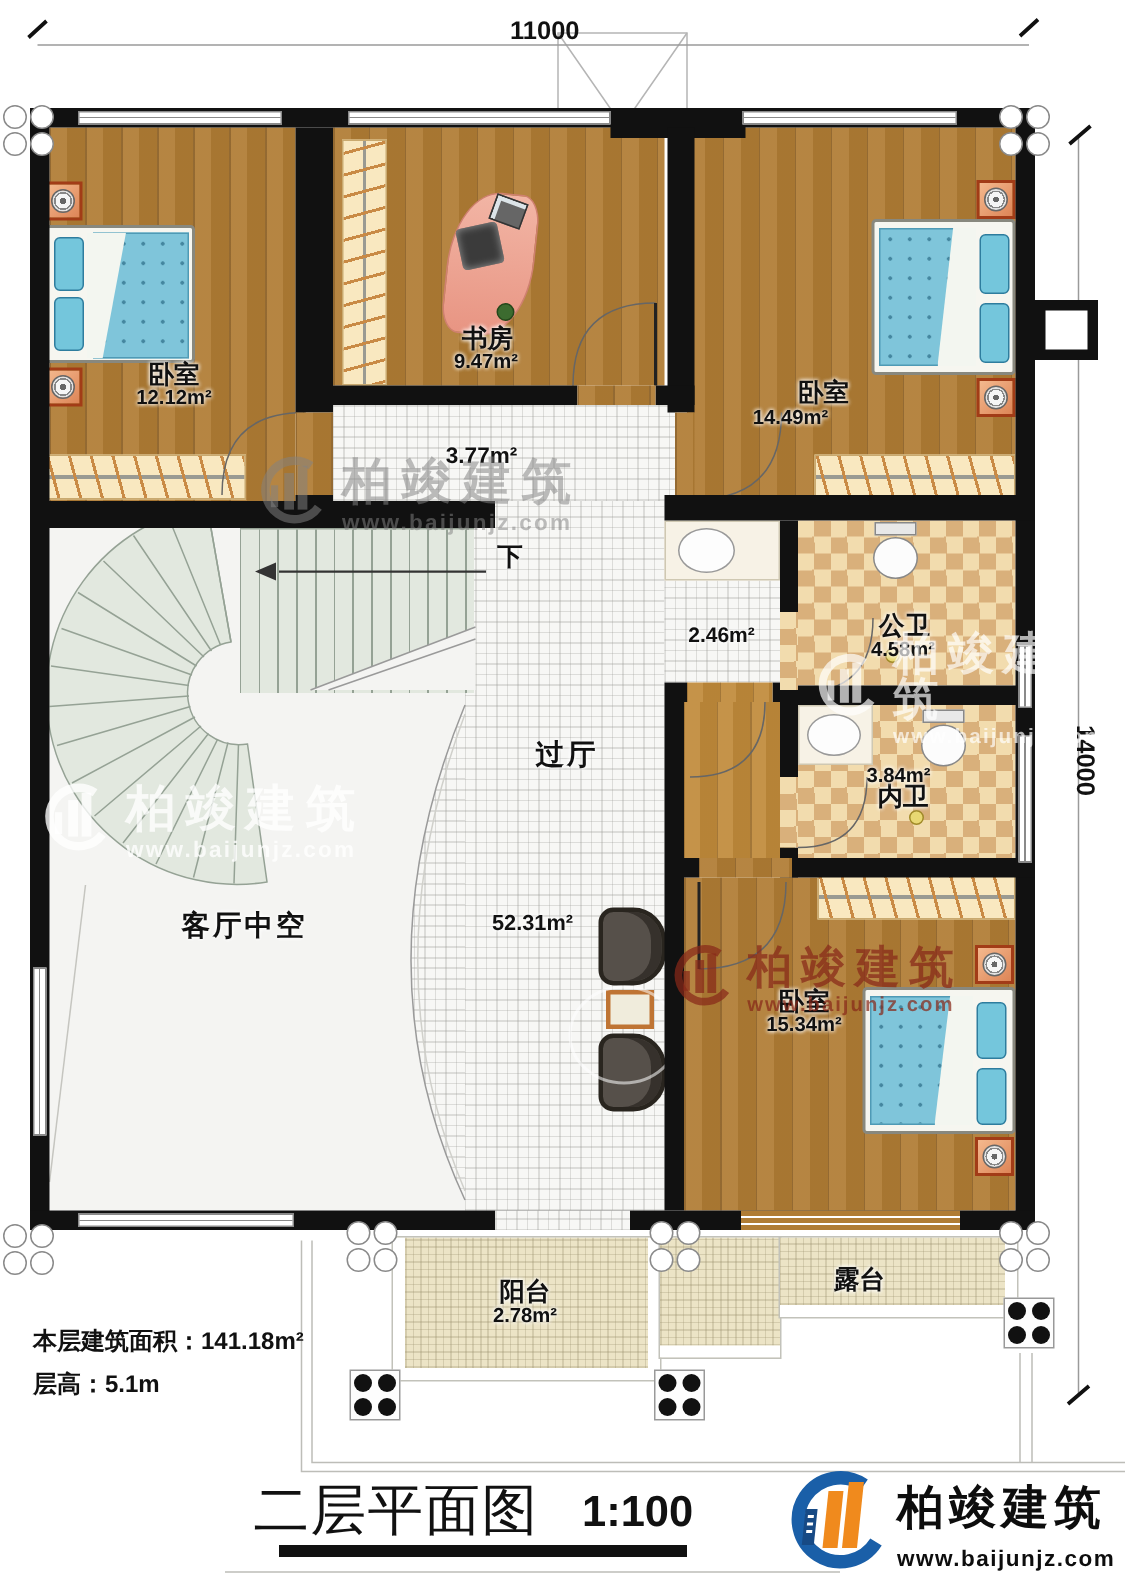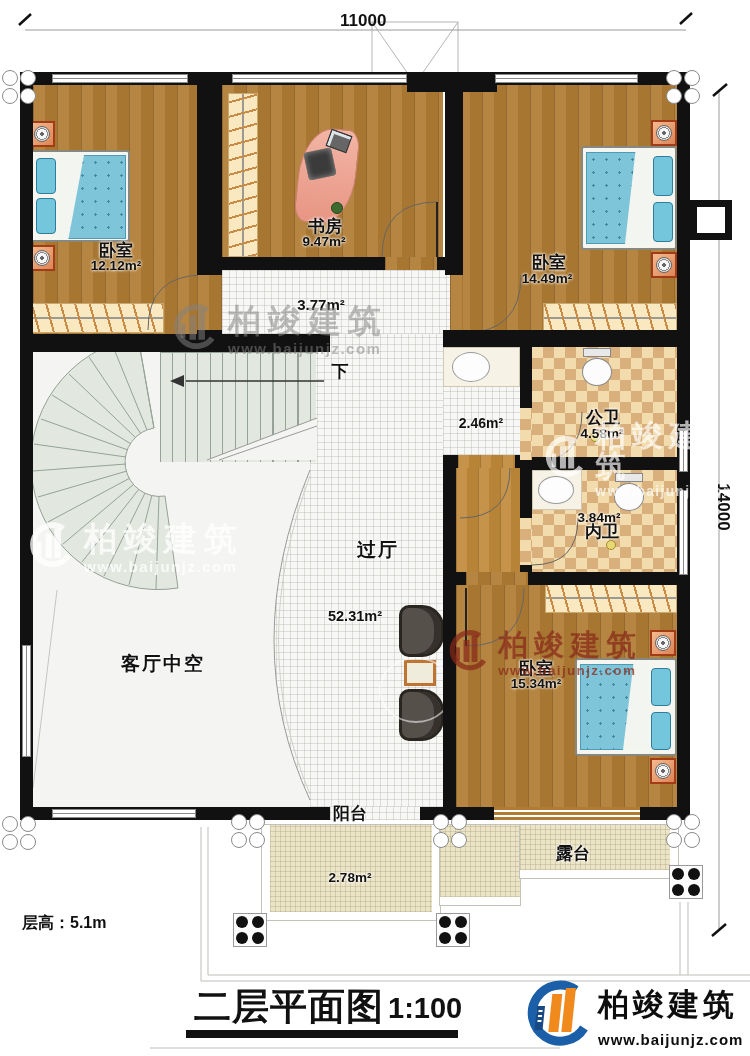--- a/index.html
+++ b/index.html
@@ -15,21 +15,21 @@
   .balc{background:#ece4c6;background-image:repeating-linear-gradient(0deg,rgba(150,140,105,.28) 0 1px,transparent 1px 5px),repeating-linear-gradient(90deg,rgba(150,140,105,.28) 0 1px,transparent 1px 5px);border:0 solid #fff;outline:1px solid #c2c2ba;}
   .void{background:#f4f4f2;}
   .vanity{background:#f7f2e6;border:1px solid #cfc8b2;}
   .stairband{background:#e2e8df;background-image:repeating-linear-gradient(90deg,#95a295 0 1px,transparent 1px 12.5px);border-top:1px solid #95a295;}
   .win{position:absolute;background:#fff;border:1px solid #8a8a8a;}
   .win.h{background-image:linear-gradient(180deg,transparent calc(50% - .5px),#8a8a8a calc(50% - .5px) calc(50% + .5px),transparent calc(50% + .5px));}
   .win.v{background-image:linear-gradient(90deg,transparent calc(50% - .5px),#8a8a8a calc(50% - .5px) calc(50% + .5px),transparent calc(50% + .5px));}
   .label{position:absolute;transform:translate(-50%,-50%);color:#111;font-weight:bold;white-space:nowrap;text-shadow:0 0 3px #fff,0 0 3px #fff;text-align:center;}
   .rname{font-size:17px;}
   .rarea{font-size:13.5px;}
-  .big{font-size:19px;letter-spacing:2px;margin-top:47px;}
+  .big{font-size:19px;letter-spacing:2px;}
   .bedframe{position:absolute;background:#f6f6f0;border:2px solid #88887e;border-radius:3px;}
   .pillow{position:absolute;background:#74c6dc;border:1px solid #2e7d9e;border-radius:4px;}
   .mattress{position:absolute;background:#7fc5da;background-image:radial-gradient(circle,#44869f 1.2px,transparent 1.4px);background-size:13px 13px;border:1px solid #4f9ab5;}
   .sheet{position:absolute;background:#f3f6f0;}
   .nstand{position:absolute;width:26px;height:26px;background:linear-gradient(135deg,#f4b98e,#dd8557);border:2px solid #a23c17;display:flex;align-items:center;justify-content:center;}
   .lamp{width:16px;height:16px;border-radius:50%;border:1px solid #666;background:radial-gradient(circle,#666 2px,#f5f5f5 2px 5px,#888 5px 6px,#e3e3e3 6px);}
   .wardrobe{position:absolute;background:#f9e8c0;border:1px solid #c9a96f;background-image:repeating-linear-gradient(75deg,transparent 0 7px,#c98a45 7px 9px,transparent 9px 14px),linear-gradient(to bottom,transparent 46%,#9a9a92 46% 54%,transparent 54%);}
   .closetv{position:absolute;background:#f9e8c0;border:1px solid #c9a96f;background-image:repeating-linear-gradient(165deg,transparent 0 7px,#c98a45 7px 9px,transparent 9px 14px),linear-gradient(to right,transparent 46%,#9a9a92 46% 54%,transparent 54%);}
   .chair{position:absolute;width:45px;height:52px;background:#56504a;border:3px solid #29251f;border-radius:10px 22px 22px 10px;box-shadow:inset -7px 0 0 #36312c;}
   .toiletTank{position:absolute;background:#e8e8e8;border:1px solid #888;}
@@ -39,21 +39,21 @@
   .cluster{position:absolute;width:36px;height:36px;display:grid;grid-template-columns:17px 17px;grid-template-rows:17px 17px;gap:1px;}
   .cluster span{width:16px;height:16px;border-radius:50%;background:#fff;border:1.5px solid #8a8a8a;}
   .pad{position:absolute;width:34px;height:34px;background:#fdfdfd;border:1px solid #999;display:grid;grid-template-columns:15px 15px;grid-template-rows:15px 15px;gap:1px;padding:1px;}
   .pad span{width:12px;height:12px;border-radius:50%;background:#111;margin:1px;}
   .wm{position:absolute;display:flex;align-items:center;gap:6px;pointer-events:none;line-height:1;}
   .wm svg{flex:0 0 auto;}
   .wm .b{font-size:33px;font-weight:bold;letter-spacing:7px;}
   .wm .u{font-size:15px;font-weight:bold;letter-spacing:1.5px;margin-top:4px;}
   .dimtxt{position:absolute;font-weight:bold;font-size:17px;color:#111;}
   .ftxt{position:absolute;font-size:16px;font-weight:600;color:#111;white-space:nowrap;}
-  #title{position:absolute;left:194px;top:982px;font-size:37px;font-weight:700;letter-spacing:1px;color:#111;}
+  #title{position:absolute;left:169px;top:982px;font-size:37px;font-weight:400;letter-spacing:1px;color:#111;}
   #scale{position:absolute;left:388px;top:992px;font-size:29px;font-weight:600;color:#111;}
   #titleline{position:absolute;left:186px;top:1030px;width:272px;height:8px;background:#111;}
   #logotext{position:absolute;left:598px;top:984px;color:#0d0d0d;}
   #logotext .b{font-size:31px;font-weight:800;letter-spacing:4px;}
   #logotext .u{font-size:15px;font-weight:700;letter-spacing:1px;margin-top:5px;}
 </style>
 </head>
 <body>
 
 <div id="canvas">
@@ -286,34 +286,34 @@
       </div>
     </div>
 
   <div class="abs" style="left:690px;top:200px;width:42px;height:40px;border:7px solid #111;background:#fff"></div>
 
   <div class="label rname" style="left:116px;top:250px">卧室</div>
   <div class="label rarea" style="left:116px;top:265px">12.12m²</div>
   <div class="label rname" style="left:325px;top:226px">书房</div>
   <div class="label rarea" style="left:324px;top:241px">9.47m²</div>
   <div class="label rname" style="left:549px;top:262px">卧室</div>
-  <div class="label rarea" style="left:547px;top:278px">14.49m²</div>
+  <div class="label rarea" style="left:527px;top:278px">14.49m²</div>
   <div class="label rarea" style="left:321px;top:304px;font-size:15px">3.77m²</div>
   <div class="label rname" style="left:340px;top:371px">下</div>
   <div class="label rarea" style="left:481px;top:423px;font-size:14px">2.46m²</div>
   <div class="label rname" style="left:603px;top:417px">公卫</div>
   <div class="label rarea" style="left:602px;top:433px">4.58m²</div>
   <div class="label rname" style="left:602px;top:531px">内卫</div>
   <div class="label rarea" style="left:599px;top:517px">3.84m²</div>
   <div class="label big" style="left:378px;top:503px">过厅</div>
   <div class="label rarea" style="left:355px;top:616px;font-size:14.5px">52.31m²</div>
   <div class="label big" style="left:163px;top:617px">客厅中空</div>
   <div class="label rname" style="left:536px;top:668px">卧室</div>
   <div class="label rarea" style="left:536px;top:683px">15.34m²</div>
-  <div class="label rname" style="left:350px;top:813px">阳台</div>
+  <div class="label rname" style="left:350px;top:861px">阳台</div>
   <div class="label rarea" style="left:350px;top:877px">2.78m²</div>
   <div class="label rname" style="left:573px;top:853px">露台</div>
 
   <div class="dimtxt" style="left:340px;top:11px">11000</div>
   <div class="dimtxt" style="left:688px;top:497px;width:70px;text-align:center;transform:rotate(90deg)">14000</div>
 
   <div class="wm" style="left:170px;top:302px;color:rgba(130,130,130,0.52)">
     <svg width="52" height="56" viewBox="0 0 64 68">
         <path d="M46 10 A24 24 0 1 0 52 44" fill="none" stroke="currentColor" stroke-width="7"></path>
         <rect x="24" y="16" width="8" height="30" fill="currentColor"></rect>
@@ -355,20 +355,21 @@
         <rect x="24" y="16" width="8" height="30" fill="currentColor"></rect>
         <rect x="35" y="10" width="8" height="36" fill="currentColor"></rect>
         <rect x="13" y="26" width="6" height="18" fill="currentColor"></rect>
       </svg>
     <div>
         <div class="b">柏竣建筑</div>
         <div class="u">www.baijunjz.com</div>
       </div>
   </div>
 
+  <div class="ftxt" style="left:22px;top:884px">本层建筑面积：141.18m²</div>
   <div class="ftxt" style="left:22px;top:913px">层高：5.1m</div>
   <div id="title">二层平面图</div>
   <div id="scale">1:100</div>
   <div id="titleline"></div>
 
   <svg class="abs" style="left:520px;top:978px" width="74" height="74" viewBox="0 0 74 74">
     <path d="M56 12 A28 28 0 1 0 64 50" fill="none" stroke="#1a5fa8" stroke-width="9"></path>
     <g transform="skewX(-6)">
       <rect x="34" y="16" width="10" height="38" fill="#f08a1d"></rect>
       <rect x="47" y="10" width="10" height="44" fill="#f08a1d"></rect>

